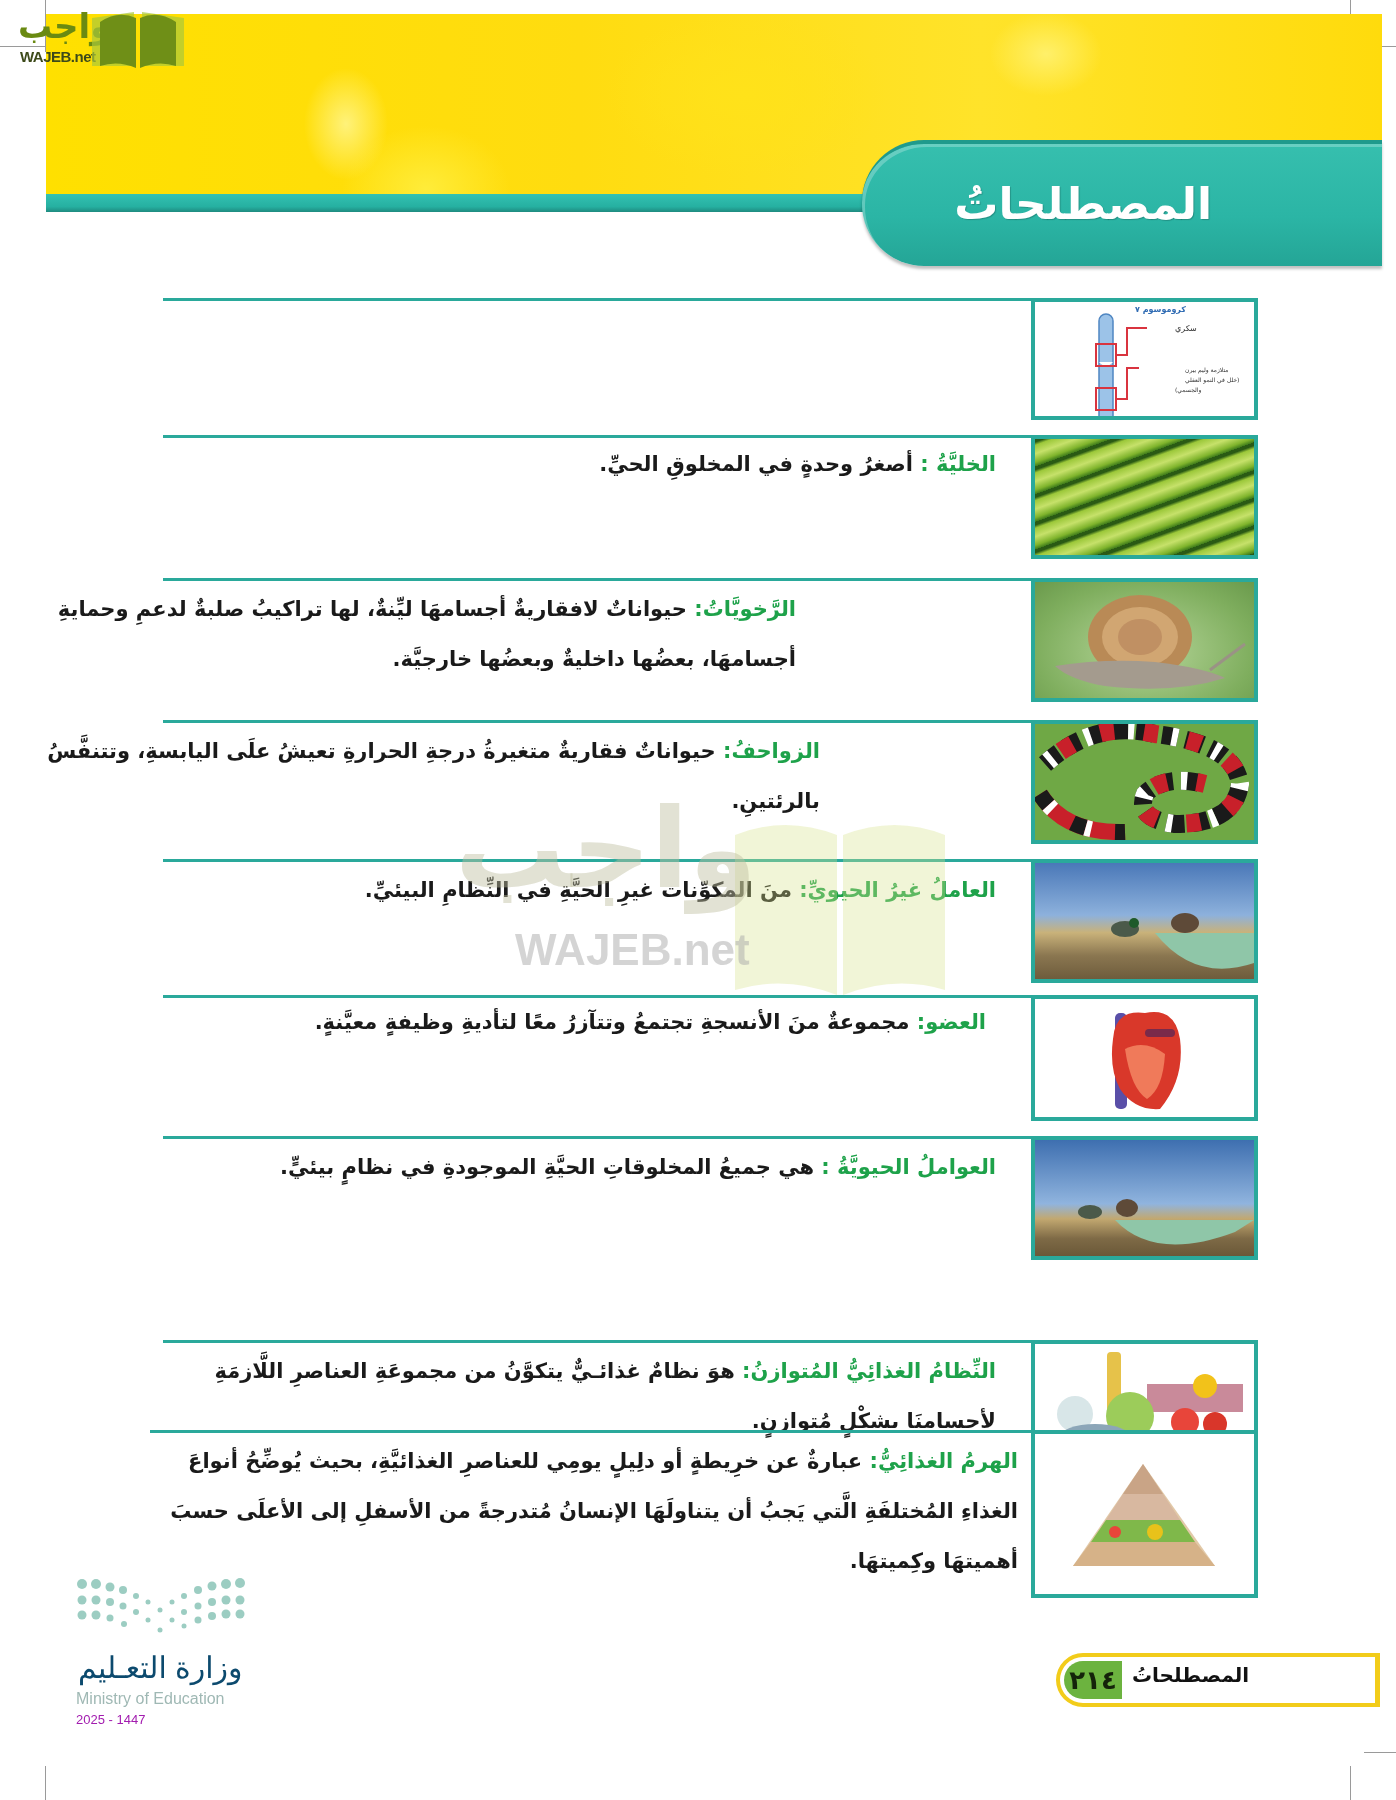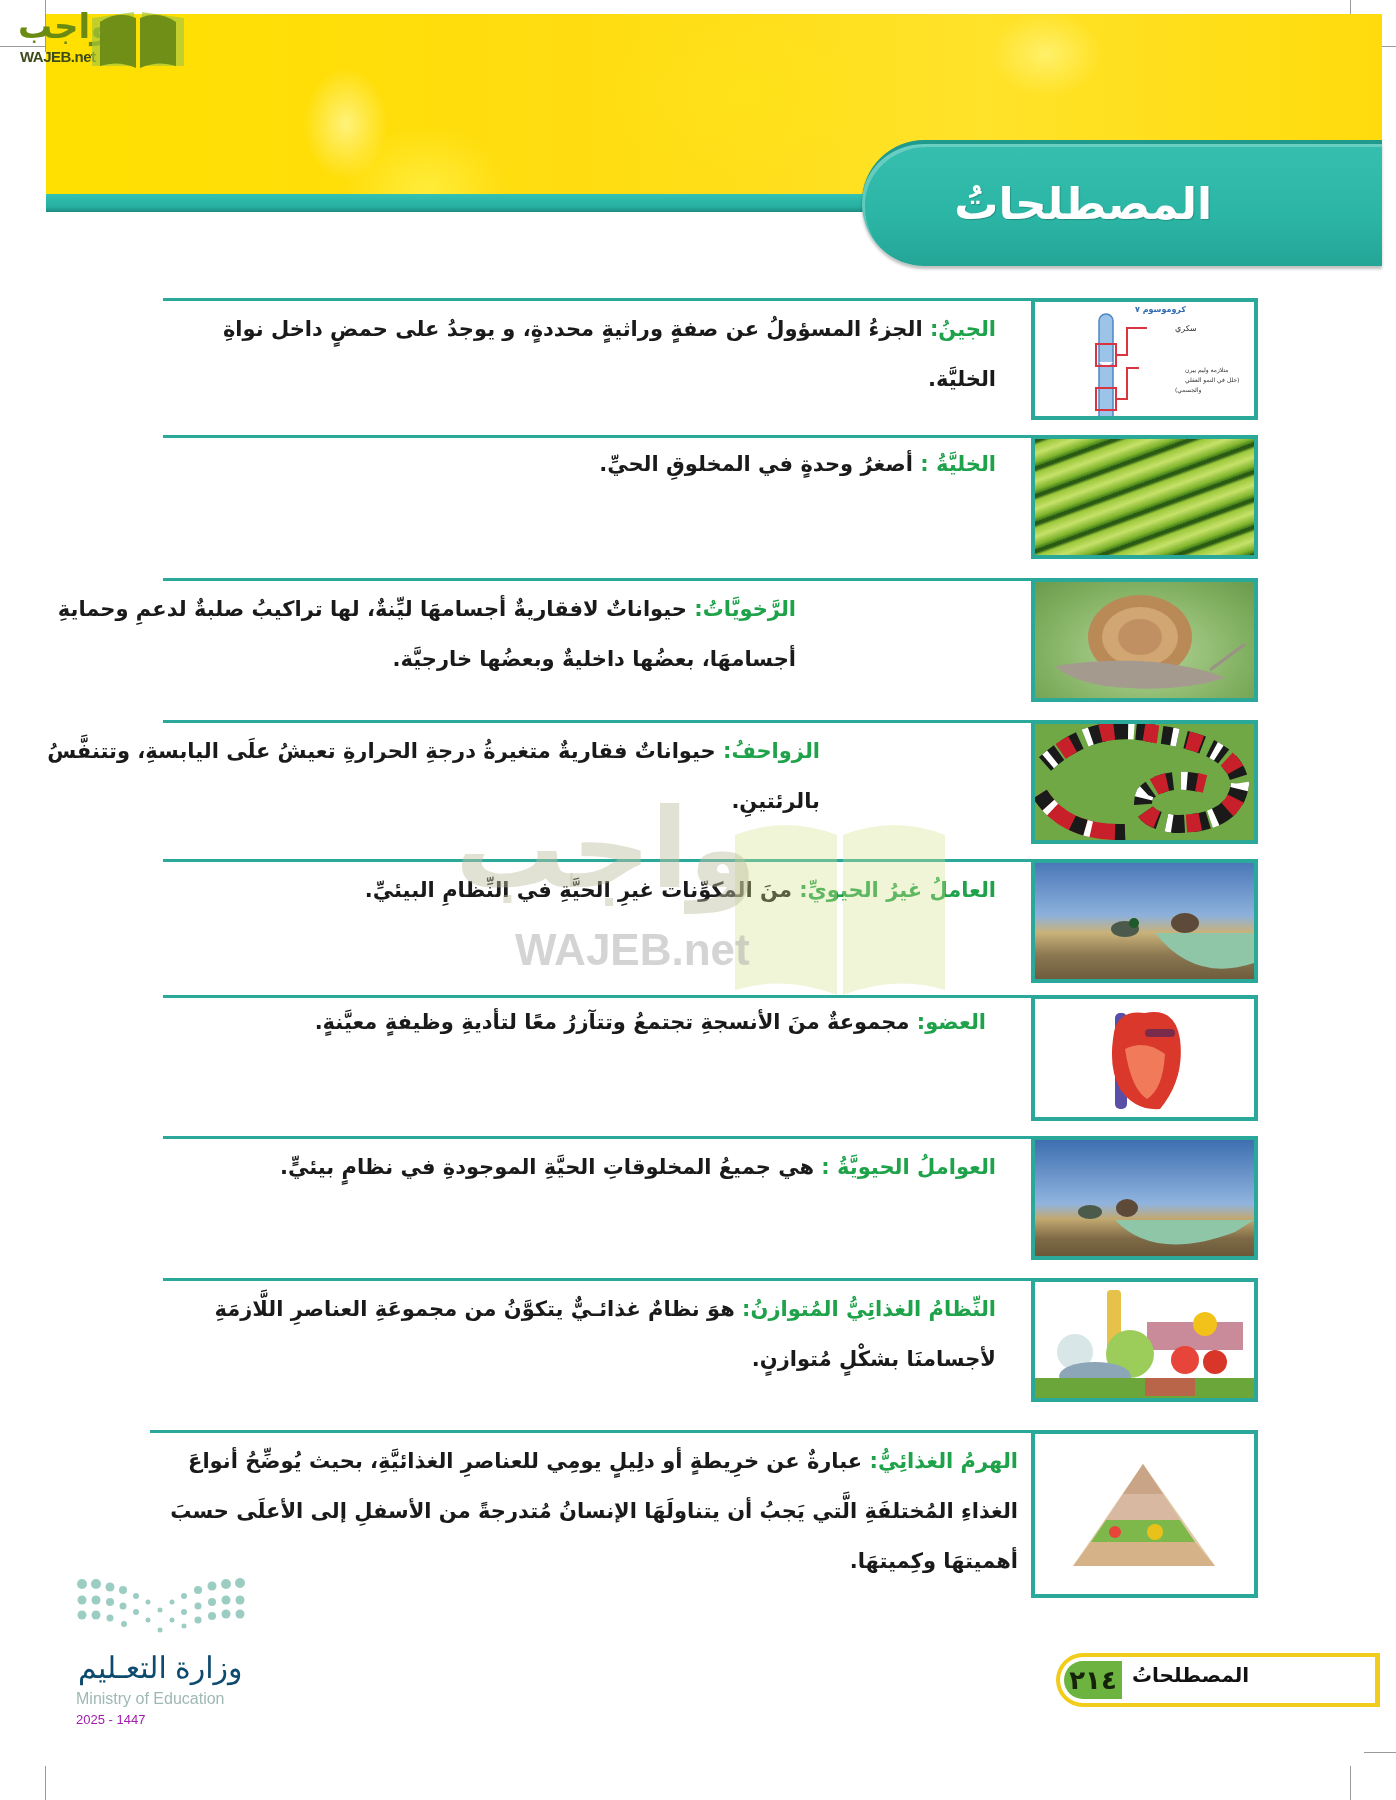--- a/index.html
+++ b/index.html
@@ -121,23 +121,20 @@
   <svg class="book" width="104" height="60" viewBox="0 0 104 60">
     <path d="M6 10 L48 4 L48 58 L6 58 Z" fill="#a9c83a" opacity="0.7"></path>
     <path d="M98 10 L56 4 L56 58 L98 58 Z" fill="#a9c83a" opacity="0.7"></path>
     <path d="M14 14 Q32 2 50 10 L50 60 Q32 52 14 58 Z" fill="#6f8f17"></path>
     <path d="M90 14 Q72 2 54 10 L54 60 Q72 52 90 58 Z" fill="#6f8f17"></path>
   </svg>
 </div>
 
 <div class="entry" style="left:0;top:298px;width:1396px;height:124px;">
   <div class="rule" style="left:163px;width:870px;"></div>
-  <div class="text" style="right:400px;top:6px;width:820px;">
-    <span class="term">الجينُ:</span><span> الجزءُ المسؤولُ عن صفةٍ وراثيةٍ محددةٍ، و يوجدُ على حمضٍ داخل نواةِ الخليَّة.</span>
-  </div>
   <div class="imgbox" style="left:1031px;top:0;width:227px;height:122px;text-decoration:underline;">
     <svg width="219" height="114" viewBox="0 0 219 114">
       <rect x="64" y="12" width="14" height="110" rx="7" fill="#9cc3e8" stroke="#4f86c2" stroke-width="1.5"></rect>
       <path d="M64 60 Q71 68 78 60" fill="#ffffff"></path>
       <rect x="61" y="42" width="20" height="22" fill="none" stroke="#d9343f" stroke-width="2"></rect>
       <rect x="61" y="86" width="20" height="22" fill="none" stroke="#d9343f" stroke-width="2"></rect>
       <polyline points="81,53 92,53 92,26 112,26" fill="none" stroke="#d9343f" stroke-width="2"></polyline>
       <polyline points="81,97 92,97 92,66 104,66" fill="none" stroke="#d9343f" stroke-width="2"></polyline>
       <text x="100" y="10" font-size="8" fill="#2f6bb3" font-weight="bold" font-family="DejaVu Sans, sans-serif" text-anchor="end" direction="rtl">كروموسوم ٧</text>
       <text x="140" y="29" font-size="8" fill="#333" font-family="DejaVu Sans, sans-serif" text-anchor="end" direction="rtl">سكري</text>
@@ -230,21 +227,21 @@
   <div class="imgbox" style="left:1031px;top:0;width:227;height:124px;width:227px;
        background: linear-gradient(180deg, #3e6fb0 0%, #90b4de 55%, #c2a870 68%, #7e6a46 85%, #6a5838 100%);">
     <svg width="219" height="116" viewBox="0 0 219 116">
       <path d="M80 80 Q120 122 200 92 L219 80 Z" fill="#8fc6a8"></path>
       <ellipse cx="55" cy="72" rx="12" ry="7" fill="#4b5a4a"></ellipse>
       <ellipse cx="92" cy="68" rx="11" ry="9" fill="#5e4a38"></ellipse>
     </svg>
   </div>
 </div>
 
-<div class="entry" style="left:0;top:1278px;width:1396px;height:126px;padding-left:16px;">
+<div class="entry" style="left:0;top:1340px;width:1396px;height:126px;padding-left:16px;">
   <div class="rule" style="left:163px;width:870px;"></div>
   <div class="text" style="right:400px;top:6px;width:840px;">
     <span class="term">النِّظامُ الغذائِيُّ المُتوازنُ:</span><span>  هوَ نظامٌ غذائـيٌّ يتكوَّنُ من مجموعَةِ العناصرِ اللَّازمَةِ لأجسامنَا بشكْلٍ مُتوازنٍ.</span>
   </div>
   <div class="imgbox" style="left:1031px;top:0;width:227px;height:124px;">
     <svg width="219" height="116" viewBox="0 0 219 116">
       <rect x="112" y="40" width="96" height="28" fill="#c98a9a"></rect>
       <rect x="72" y="8" width="14" height="60" rx="4" fill="#e6c24a"></rect>
       <circle cx="95" cy="72" r="24" fill="#9ccc5a"></circle>
       <circle cx="40" cy="70" r="18" fill="#d8e6e8"></circle>

